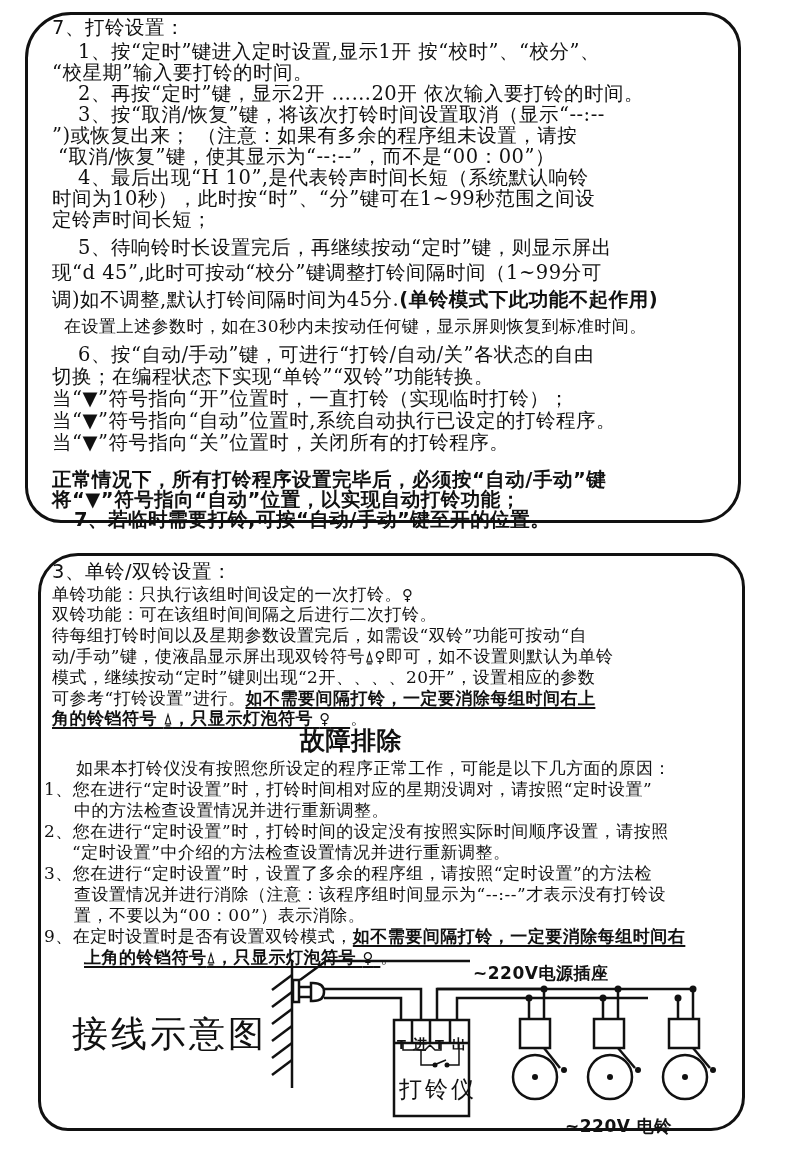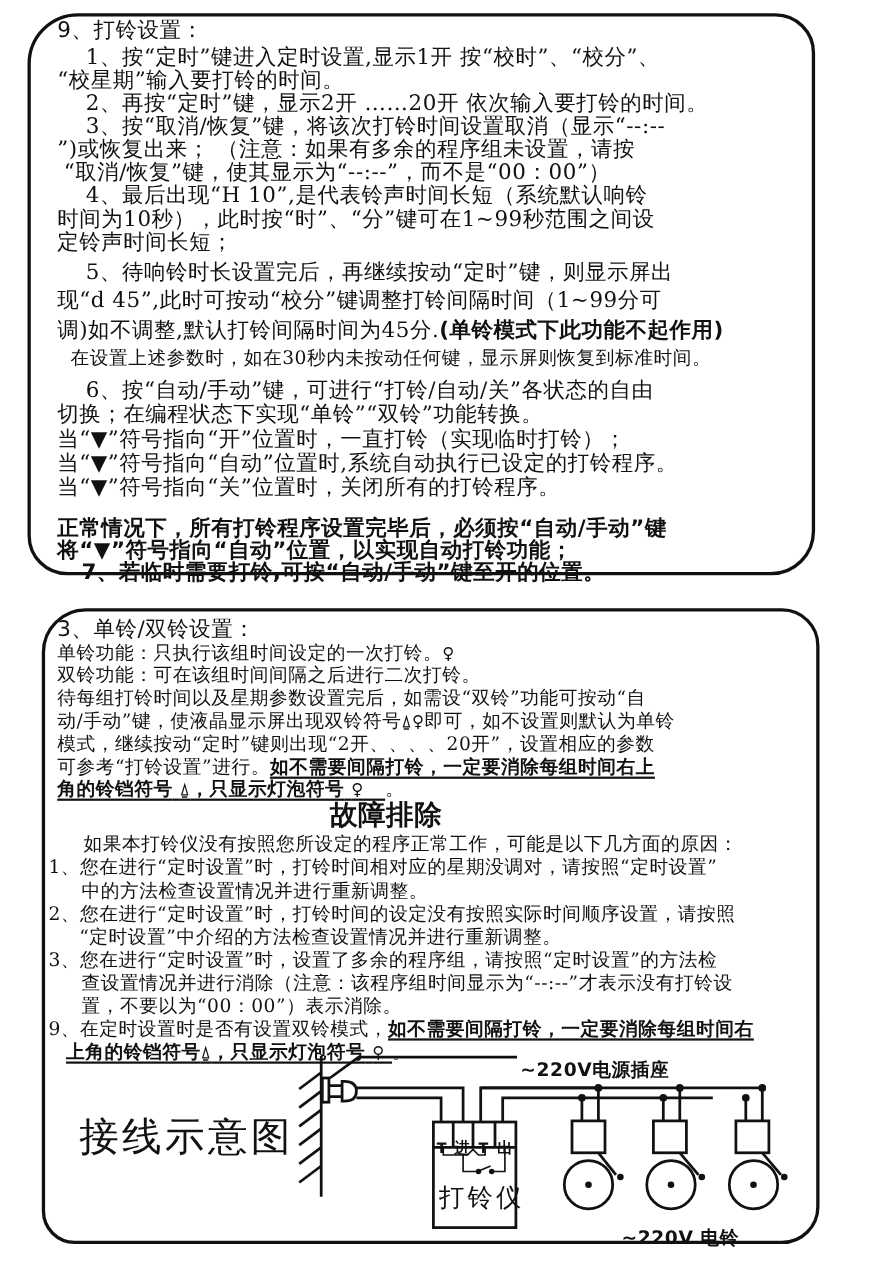--- a/index.html
+++ b/index.html
@@ -15,21 +15,21 @@
   .bold { font-weight:bold;margin-top:13px; }
   .ul { text-decoration:underline; text-decoration-thickness:2px; text-underline-offset:3px; }
   .title { font-family:"DejaVu Sans","Liberation Sans",sans-serif; font-weight:bold; font-size:25px; }
   .glyph { font-family:"DejaVu Sans",sans-serif; font-size:15px; font-weight:bold; }
 </style>
 </head>
 <body>
 
 <div id="box1" class="box"></div>
 
-<div class="ln s19 sans" style="left:52px;top:18px;">9、打铃设置：</div>
+<div class="ln s19 sans" style="left:52px;top:18px;">7、打铃设置：</div>
 <div class="ln s19" style="left:78px;top:42px;">1、按“定时”键进入定时设置,显示1开 按“校时”、“校分”、</div>
 <div class="ln s19" style="left:52px;top:63px;">“校星期”输入要打铃的时间。</div>
 <div class="ln s19" style="left:78px;top:84px;">2、再按“定时”键，显示2开 ……20开 依次输入要打铃的时间。</div>
 <div class="ln s19" style="left:78px;top:105px;">3、按“取消/恢复”键，将该次打铃时间设置取消（显示“--:--</div>
 <div class="ln s19" style="left:52px;top:126px;">”)或恢复出来；   （注意：如果有多余的程序组未设置，请按</div>
 <div class="ln s19" style="left:58px;top:147px;">“取消/恢复”键，使其显示为“--:--”，而不是“00：00”）</div>
 <div class="ln s19" style="left:78px;top:168px;">4、最后出现“H 10”,是代表铃声时间长短（系统默认响铃</div>
 <div class="ln s19" style="left:52px;top:189px;">时间为10秒），此时按“时”、“分”键可在1~99秒范围之间设</div>
 <div class="ln s19" style="left:52px;top:210px;">定铃声时间长短；</div>
 
@@ -74,21 +74,21 @@
 <div class="ln s17" style="left:44px;top:781px;">1、您在进行“定时设置”时，打铃时间相对应的星期没调对，请按照“定时设置”</div>
 <div class="ln s17" style="left:74px;top:802px;">中的方法检查设置情况并进行重新调整。</div>
 <div class="ln s17" style="left:44px;top:823px;">2、您在进行“定时设置”时，打铃时间的设定没有按照实际时间顺序设置，请按照</div>
 <div class="ln s17" style="left:72px;top:844px;">“定时设置”中介绍的方法检查设置情况并进行重新调整。</div>
 <div class="ln s17" style="left:44px;top:865px;">3、您在进行“定时设置”时，设置了多余的程序组，请按照“定时设置”的方法检</div>
 <div class="ln s17" style="left:74px;top:886px;">查设置情况并进行消除（注意：该程序组时间显示为“--:--”才表示没有打铃设</div>
 <div class="ln s17" style="left:74px;top:907px;">置，不要以为“00：00”）表示消除。</div>
 <div class="ln s17" style="left:44px;top:928px;">
   <span>9、在定时设置时是否有设置双铃模式，</span><span class="sans bold ul">如不需要间隔打铃，一定要消除每组时间右</span>
 </div>
-<div class="ln s17" style="left:60px;top:949px;">
+<div class="ln s17" style="left:84px;top:949px;">
   <span class="sans bold ul"><span>上角的铃铛符号</span><span class="glyph">⍙</span><span>，只显示灯泡符号</span> <span class="glyph">♀</span>&nbsp;</span><span>。</span>
 </div>
 
 <div class="ln" style="left:72px;top:1016px;font-size:36px;font-family:'DejaVu Serif',serif;letter-spacing:3px;">接线示意图</div>
 
 <svg style="position:absolute;left:0;top:0;" width="790" height="1155">
   <g stroke="#111" stroke-width="2.5" fill="none">
 
     <line x1="292" y1="960" x2="292" y2="1088"></line>
     <g>

